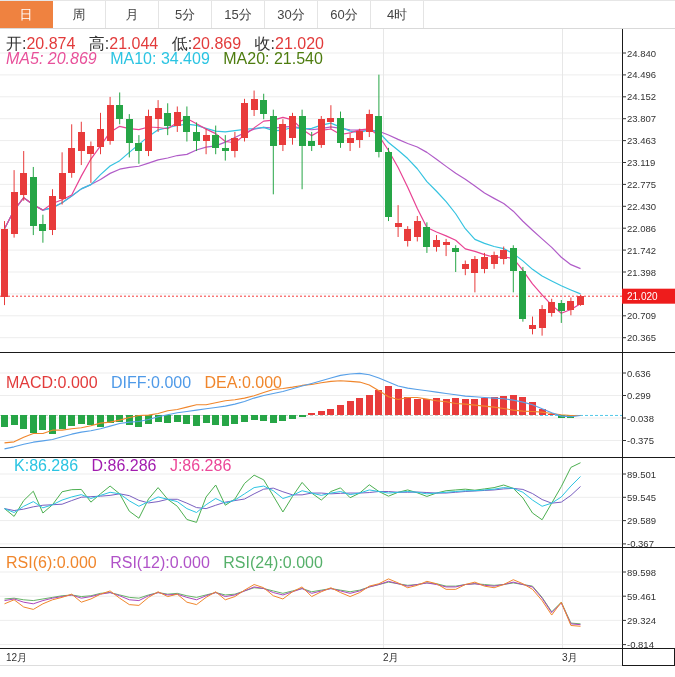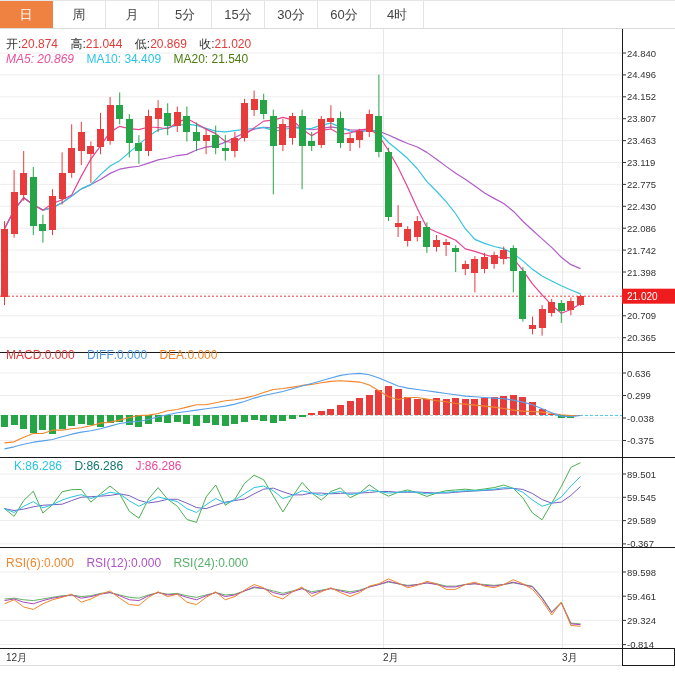--- a/index.html
+++ b/index.html
@@ -6,32 +6,32 @@
   .stage{position:relative;width:675px;height:677px;background:#fff;overflow:hidden;
          font-family:"Liberation Sans","DejaVu Sans",sans-serif;}
   .tabbar{position:absolute;top:0;left:0;width:675px;height:29px;display:flex;
           background:#fff;border-top:1px solid #e6e6e6;border-bottom:1px solid #d9d9d9;
           box-sizing:border-box;z-index:3;}
   .tab{width:53px;height:100%;display:flex;align-items:center;justify-content:center;
        font-size:13px;color:#444;border-right:1px solid #e4e4e4;box-sizing:border-box;cursor:pointer;}
   .tab.active{background:#ef8240;color:#fff;border-right-color:#ef8240;}
   .tabfill{flex:1;}
   svg#chart{position:absolute;top:0;left:0;z-index:1;}
-  .legend{position:absolute;left:6px;z-index:2;font-size:12px;line-height:14px;white-space:nowrap;}
+  .legend{position:absolute;left:6px;z-index:2;font-size:16px;line-height:14px;white-space:nowrap;}
   .legend .item{margin-right:9px;}
   .lbl-dark{color:#333;}
   .val-red{color:#e23b3b;}
   .c-ma5{color:#e8509a;font-style:italic;}
   .c-ma10{color:#2bc4e2;}
   .c-ma20{color:#4d7c0f;}
   .c-macd{color:#e23b3b;}
   .c-diff{color:#4f9ae8;}
   .c-dea{color:#f0862c;}
   .c-k{color:#2bc4e2;margin-left:8px;}
-  .c-d{color:#0f766e;text-align:center;}
+  .c-d{color:#a21caf;text-align:center;}
   .c-j{color:#ec4899;}
   .c-rsi6{color:#f0862c;}
   .c-rsi12{color:#b052c8;}
   .c-rsi24{color:#56b06a;}
 </style>
 </head>
 <body>
 
 <div class="stage">
 
@@ -360,21 +360,21 @@
     <span class="item"><span class="lbl-dark">低:</span><span class="val-red">20.869</span></span>
     <span class="item"><span class="lbl-dark">收:</span><span class="val-red">21.020</span></span>
   </div>
 
   <div class="legend" style="top:52px">
     <span class="item c-ma5"><span>MA5: </span><span>20.869</span></span>
     <span class="item c-ma10"><span>MA10: </span><span>34.409</span></span>
     <span class="item c-ma20"><span>MA20: </span><span>21.540</span></span>
   </div>
 
-  <div class="legend" style="top:348px">
+  <div class="legend" style="top:376px">
     <span class="item c-macd"><span>MACD:</span><span>0.000</span></span>
     <span class="item c-diff"><span>DIFF:</span><span>0.000</span></span>
     <span class="item c-dea"><span>DEA:</span><span>0.000</span></span>
   </div>
 
   <div class="legend" style="top:459px">
     <span class="item c-k"><span>K:</span><span>86.286</span></span>
     <span class="item c-d"><span>D:</span><span>86.286</span></span>
     <span class="item c-j"><span>J:</span><span>86.286</span></span>
   </div>

